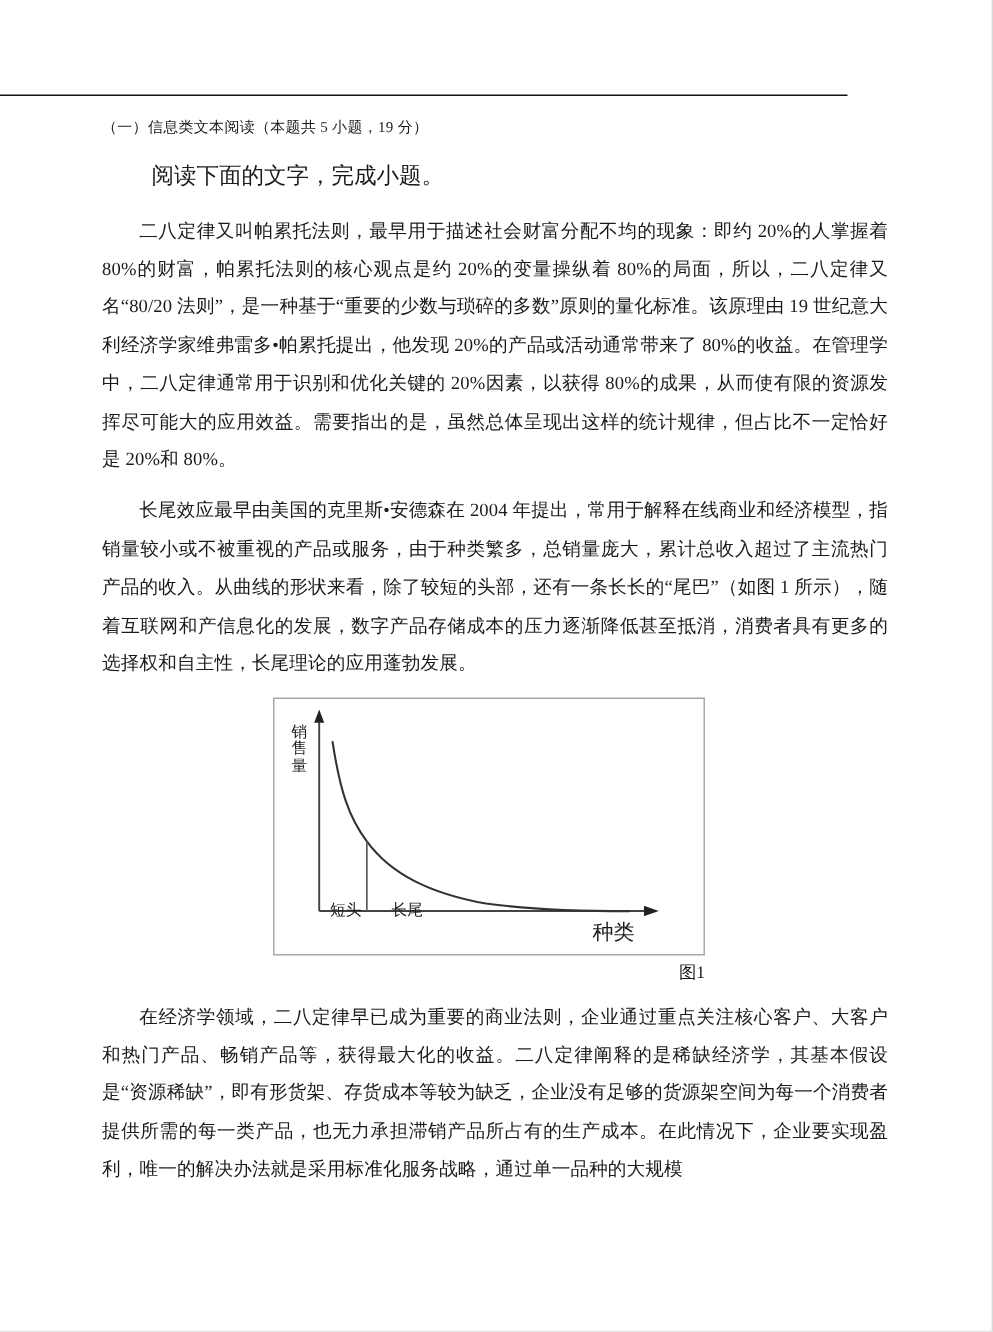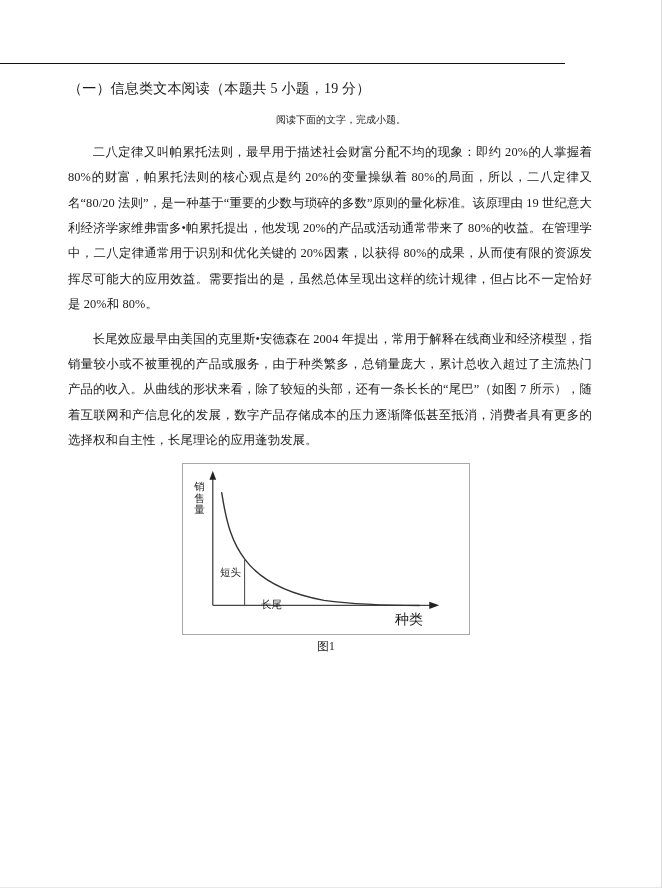--- a/index.html
+++ b/index.html
@@ -29,32 +29,31 @@
     height: 0;
     border-top: 1.6px solid #111;
   }
   .content {
     position: absolute;
     left: 68px;
     top: 78px;
     width: 524px;
   }
   .section-title {
-    font-size: 14px;
+    font-size: 10px;
     line-height: 1.55;
     margin: 0 0 12px 0;
     letter-spacing: 0.2px;
     text-indent: 0;
   }
   .lead {
-    font-size: 10px;
+    font-size: 15px;
     line-height: 1.6;
     margin: 0 0 12px 0;
     text-indent: 2.2em;
-    text-align: center;
   }
   .material-label {
     font-size: 12.6px;
     font-weight: bold;
     font-family: "Liberation Sans", "DejaVu Sans", sans-serif;
     margin: 0 0 11px 0;
     letter-spacing: 0.3px;
   }
   p.body-para {
     font-size: 12.4px;
@@ -105,27 +104,27 @@
     left: 212px;
     top: 147px;
     font-size: 14px;
     color: #1a1a1a;
   }
   .seg-label {
     position: absolute;
     font-size: 10.5px;
     color: #1a1a1a;
   }
-  .seg-label.head { left: 37px; top: 102px; }
+  .seg-label.head { left: 37px; top: 134px; }
   .seg-label.tail { left: 78px; top: 118px; margin-top: 16px; }
 
   .figure-caption {
     margin-left: 114px;
     width: 288px;
-    text-align: center;
+    text-align: right;
     font-size: 11.6px;
     padding-top: 4px;
     color: #1a1a1a;
   }
 </style>
 </head>
 <body>
 
 <div class="page">
 
@@ -133,21 +132,21 @@
 
   <div class="content">
 
     <div class="section-title">（一）信息类文本阅读（本题共 5 小题，19 分）</div>
 
     <div class="lead">阅读下面的文字，完成小题。</div>
 
 
     <p class="body-para">二八定律又叫帕累托法则，最早用于描述社会财富分配不均的现象：即约 20%的人掌握着 80%的财富，帕累托法则的核心观点是约 20%的变量操纵着 80%的局面，所以，二八定律又名“80/20 法则”，是一种基于“重要的少数与琐碎的多数”原则的量化标准。该原理由 19 世纪意大利经济学家维弗雷多•帕累托提出，他发现 20%的产品或活动通常带来了 80%的收益。在管理学中，二八定律通常用于识别和优化关键的 20%因素，以获得 80%的成果，从而使有限的资源发挥尽可能大的应用效益。需要指出的是，虽然总体呈现出这样的统计规律，但占比不一定恰好是 20%和 80%。</p>
 
-    <p class="body-para">长尾效应最早由美国的克里斯•安德森在 2004 年提出，常用于解释在线商业和经济模型，指销量较小或不被重视的产品或服务，由于种类繁多，总销量庞大，累计总收入超过了主流热门产品的收入。从曲线的形状来看，除了较短的头部，还有一条长长的“尾巴”（如图 7 所示），随着互联网和产信息化的发展，数字产品存储成本的压力逐渐降低甚至抵消，消费者具有更多的选择权和自主性，长尾理论的应用蓬勃发展。</p>
+    <p class="body-para">长尾效应最早由美国的克里斯•安德森在 2004 年提出，常用于解释在线商业和经济模型，指销量较小或不被重视的产品或服务，由于种类繁多，总销量庞大，累计总收入超过了主流热门产品的收入。从曲线的形状来看，除了较短的头部，还有一条长长的“尾巴”（如图 1 所示），随着互联网和产信息化的发展，数字产品存储成本的压力逐渐降低甚至抵消，消费者具有更多的选择权和自主性，长尾理论的应用蓬勃发展。</p>
 
     <div class="figure-wrap">
       <div class="figure-box">
 
         <div class="chart-area">
           <svg viewBox="0 0 288 172" preserveAspectRatio="none" aria-hidden="true">
 
             <line x1="30" y1="14" x2="30" y2="143" stroke="#444" stroke-width="1.3"></line>
             <polygon points="30,7 26.6,16 33.4,16" fill="#222"></polygon>
 
@@ -170,15 +169,16 @@
 
         <div class="seg-label head">短头</div>
 
         <div class="seg-label tail">长尾</div>
 
       </div>
 
       <div class="figure-caption">图1</div>
     </div>
 
+    <p class="body-para">在经济学领域，二八定律早已成为重要的商业法则，企业通过重点关注核心客户、大客户和热门产品、畅销产品等，获得最大化的收益。二八定律阐释的是稀缺经济学，其基本假设是“资源稀缺”，即有形货架、存货成本等较为缺乏，企业没有足够的货源架空间为每一个消费者提供所需的每一类产品，也无力承担滞销产品所占有的生产成本。在此情况下，企业要实现盈利，唯一的解决办法就是采用标准化服务战略，通过单一品种的大规模</p>
 
   </div>
 </div>
 
 </body></html>

